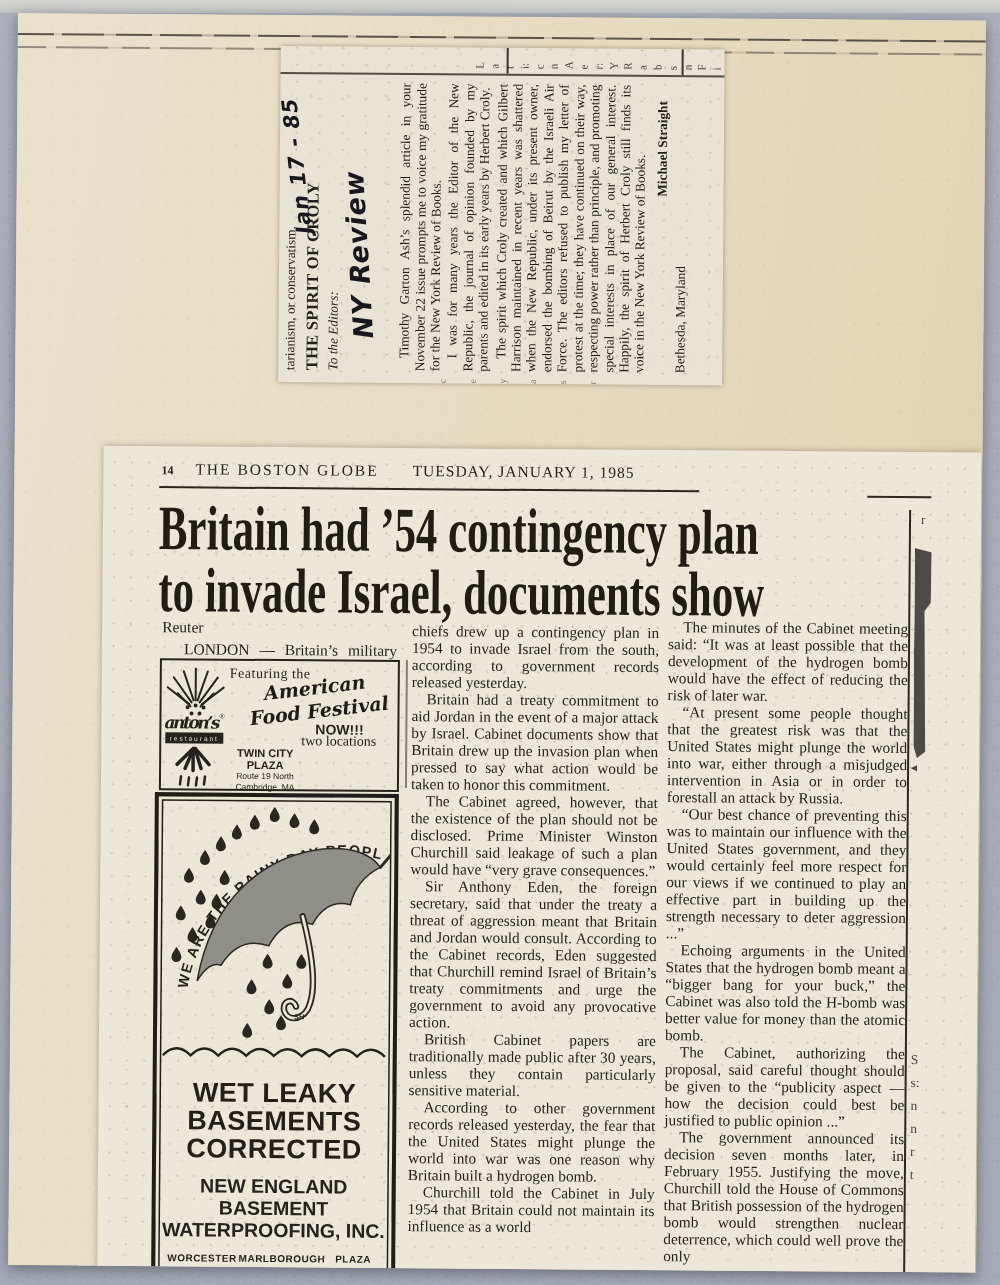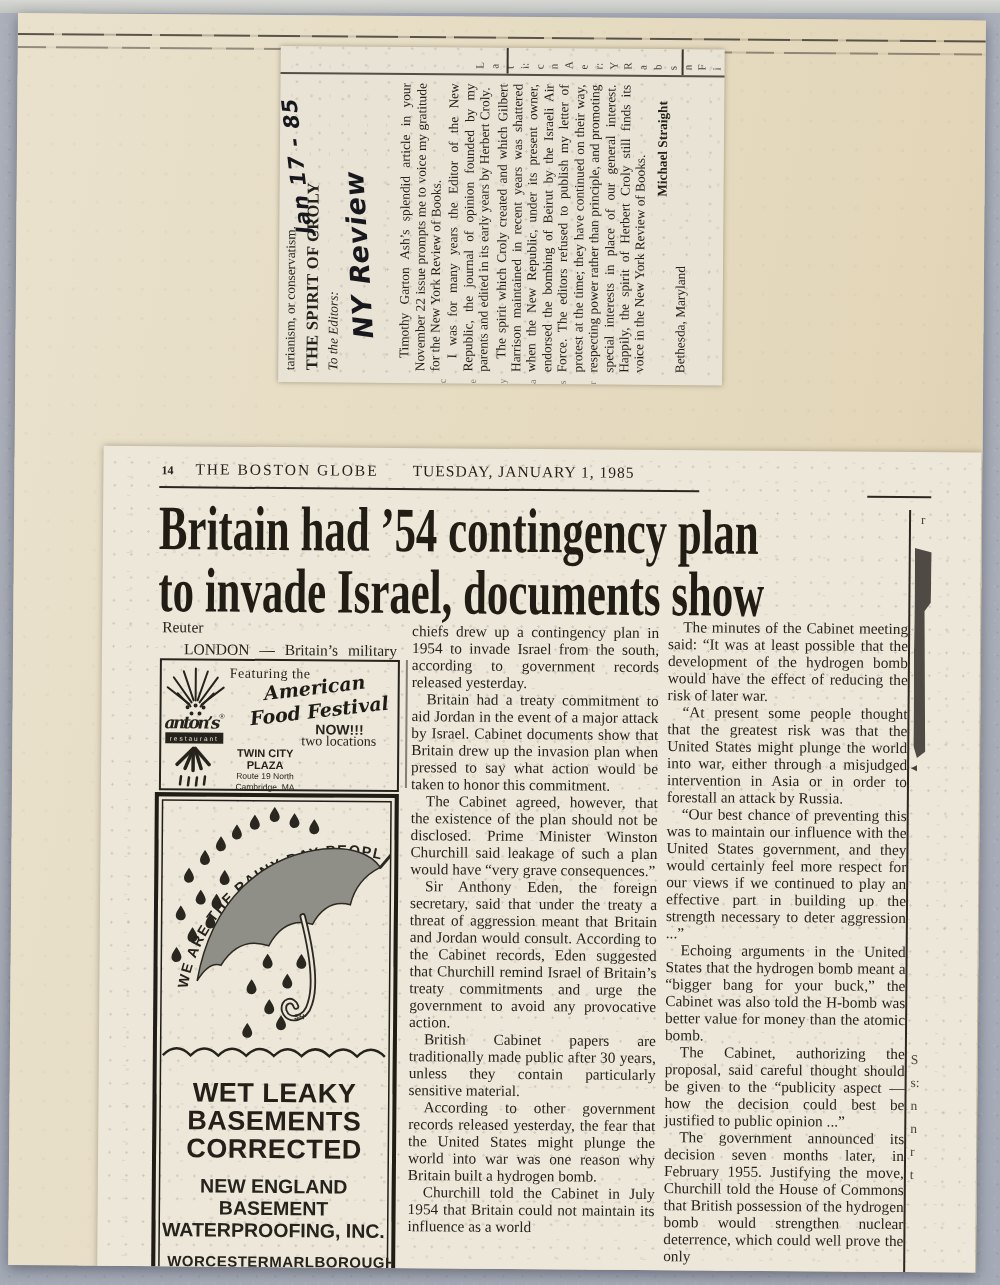--- a/index.html
+++ b/index.html
@@ -127,21 +127,21 @@
     border:4px solid #201d17;
     box-shadow: inset 0 0 0 3px #ece7d9, inset 0 0 0 4.5px #201d17;
     font-family:"Liberation Sans", sans-serif; text-align:center; overflow:hidden; }
   .b-graphic, .b-wave { display:block; margin:0 auto; }
   .b-graphic { margin-top:8px; }
   .b-head { margin-top:16px; font-weight:bold; font-size:27px; line-height:28px;
     letter-spacing:.5px; color:#242019; }
   .b-co { margin-top:12px; font-weight:bold; font-size:19.5px; line-height:22px; color:#26231d; }
   .b-cities { margin-top:12px; display:flex; justify-content:space-between; padding:0 12px; }
   .b-city { text-align:center; }
-  .b-city .cn { font-size:15px; font-weight:bold; letter-spacing:.5px; }
+  .b-city .cn { font-size:10px; font-weight:bold; letter-spacing:.5px; }
   .b-city .cp { font-size:12.5px; font-weight:bold; margin-top:2px; }
 </style>
 </head>
 <body>
 
 <div class="top-strip"></div>
 
 <div class="paper">
   <div class="ruled-line l1"></div>
   <div class="ruled-line l2"></div>

